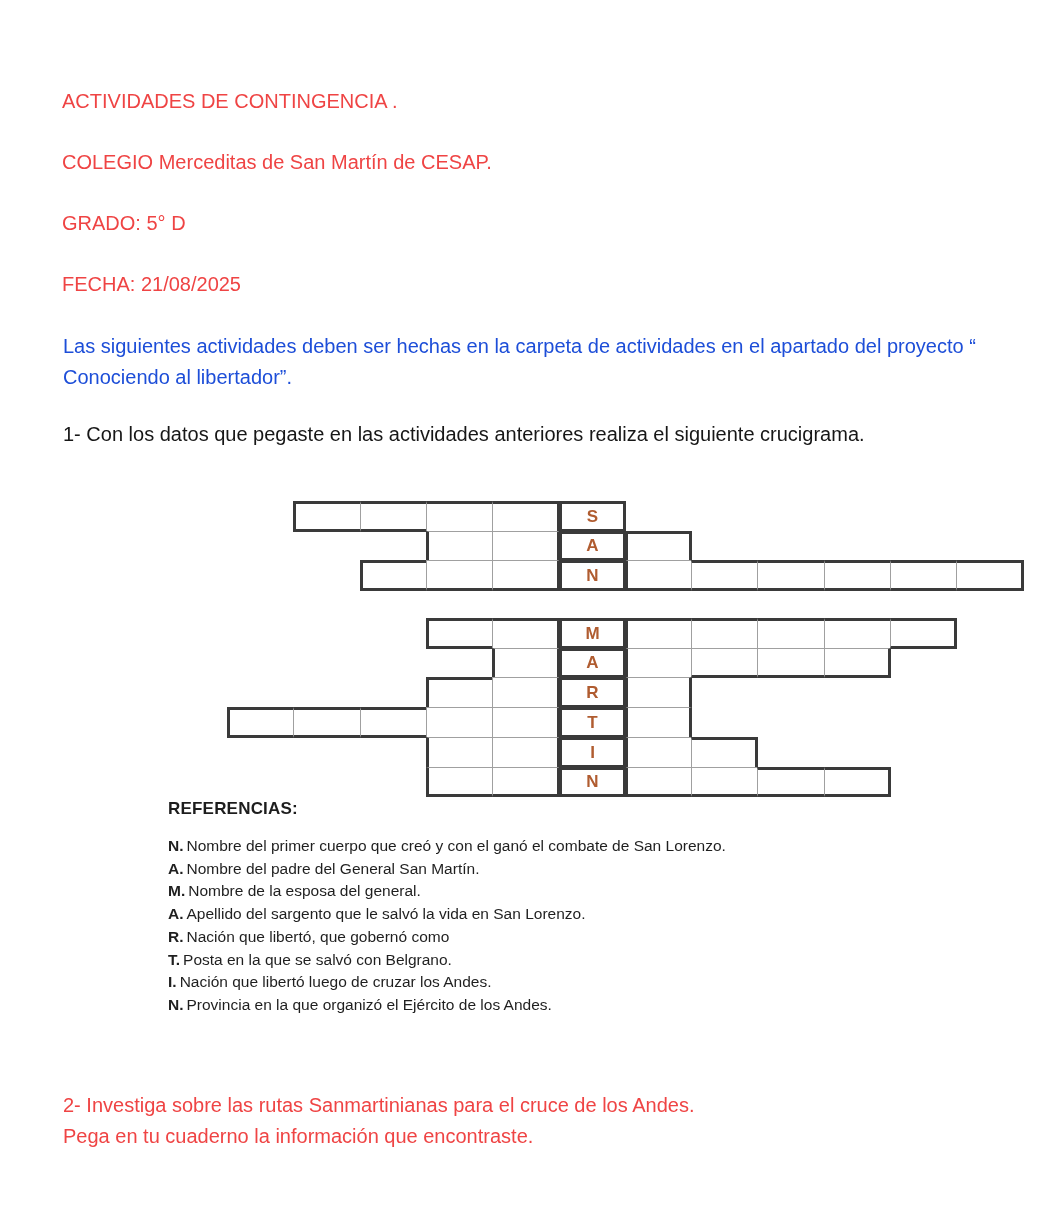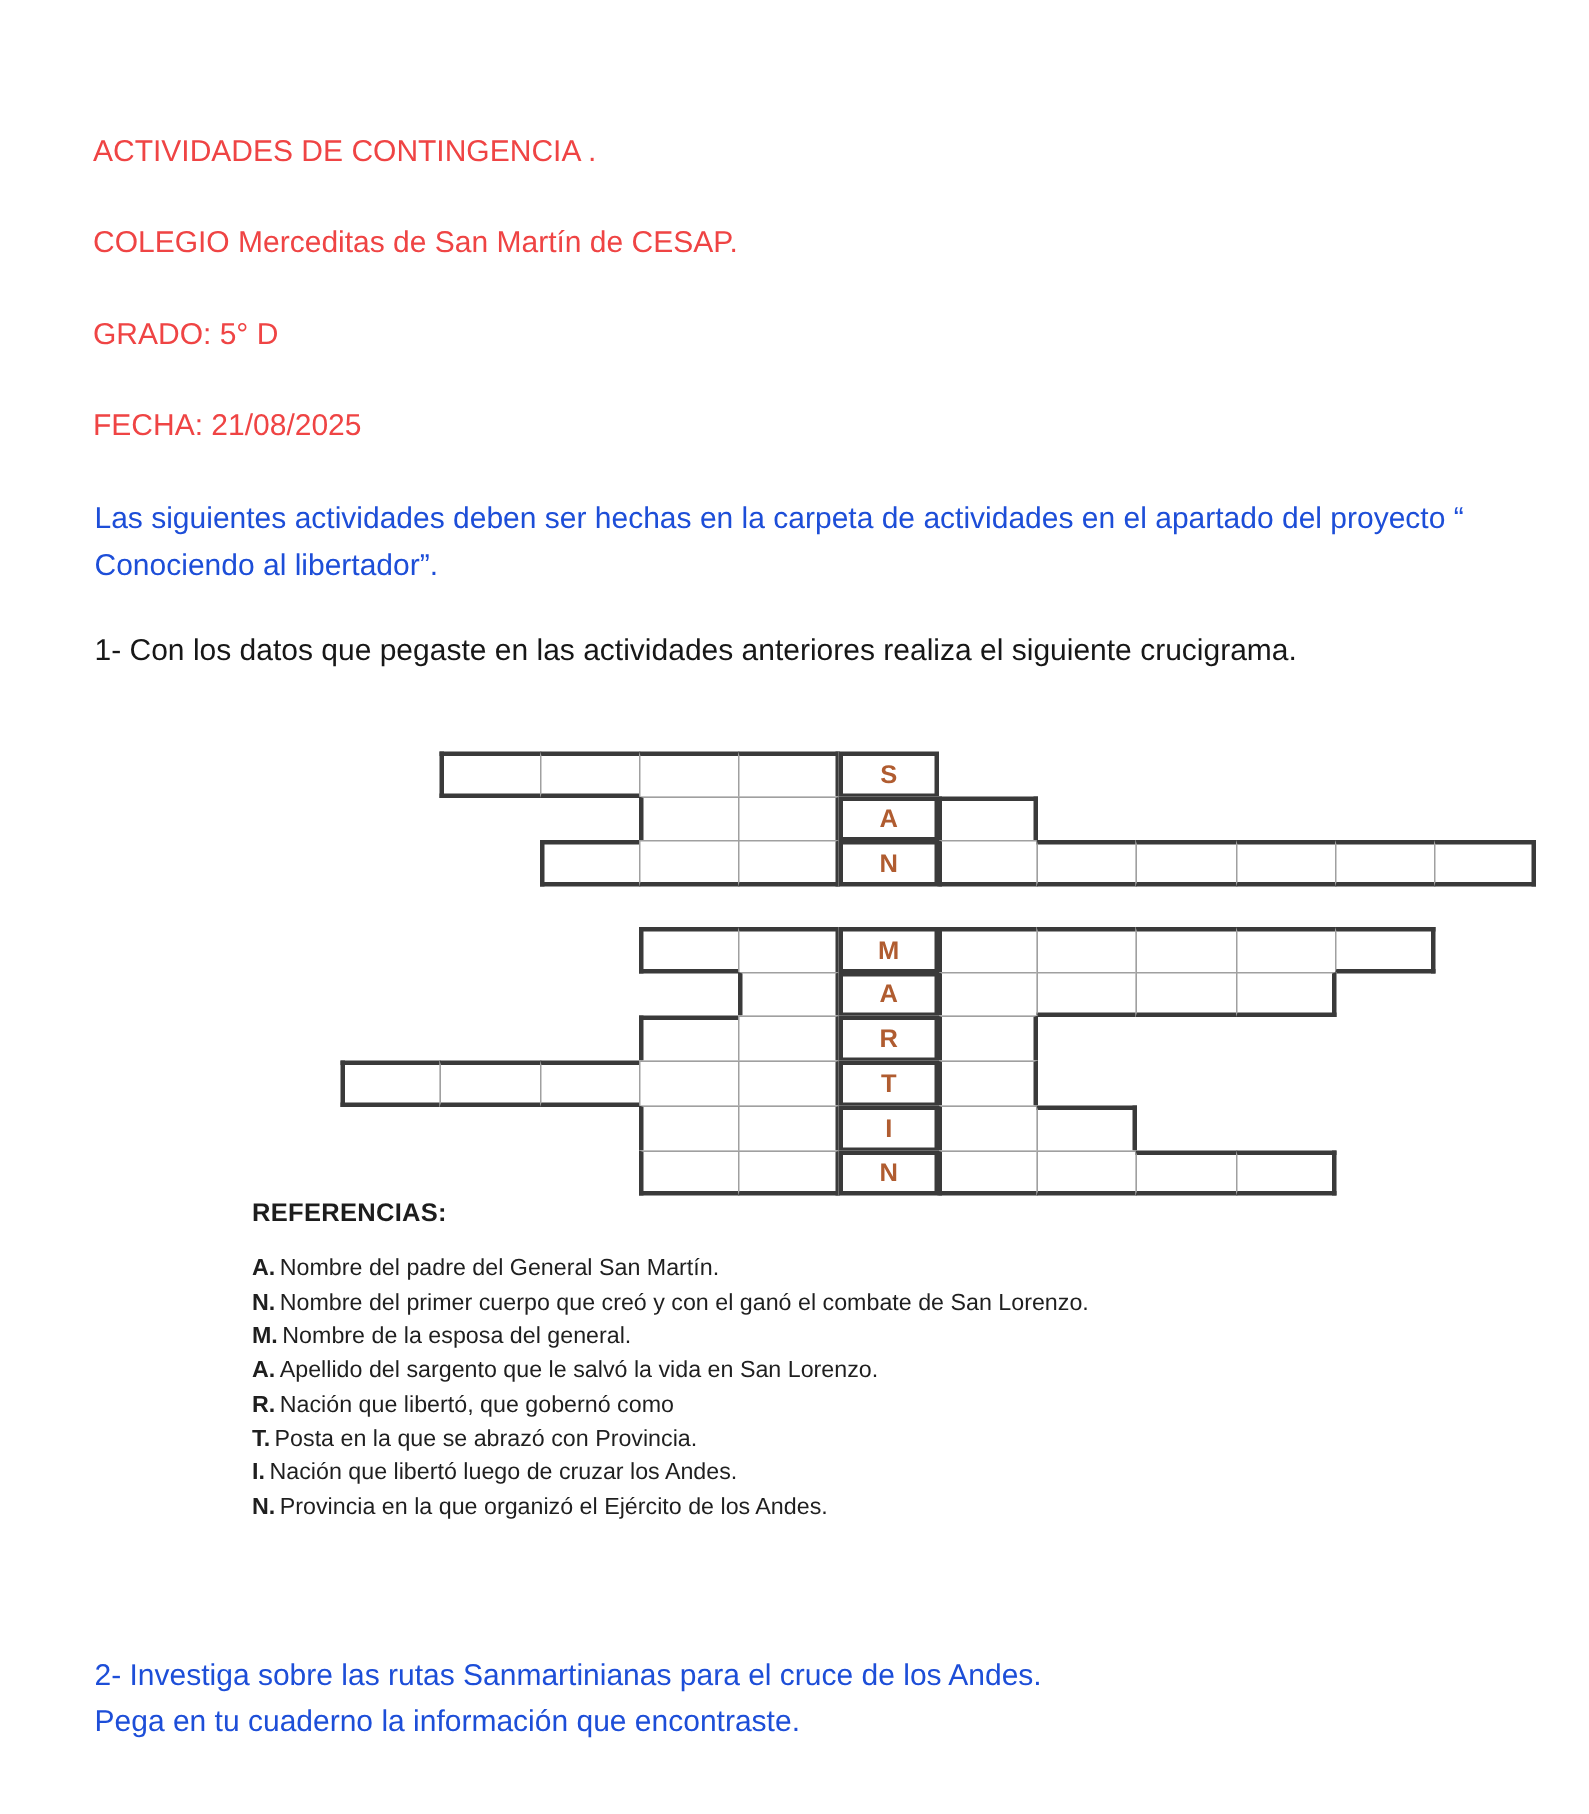--- a/index.html
+++ b/index.html
@@ -75,22 +75,21 @@
   }
   .ref-item { line-height: 22.7px; white-space: nowrap; }
   .ref-item b { margin-right: 3px; }
   .task2 {
     position: absolute;
     left: 63px;
     top: 1090px;
     width: 960px;
     font-size: 20px;
     line-height: 31px;
-    color: #1d4ed8;
-    margin-top: 12px;
+    color: #ef4444;
   }
 </style>
 </head>
 <body>
 
 <div class="page">
 
   <div class="heading" style="top:90px">ACTIVIDADES DE CONTINGENCIA .</div>
   <div class="heading" style="top:151px">COLEGIO Merceditas de San Martín de CESAP.</div>
   <div class="heading" style="top:212px">GRADO: 5° D</div>
@@ -154,26 +153,26 @@
       <div class="cw-cell letter" style="left: 332px; top: 266px; width: 67px; height: 30px; border: 3px solid rgb(58, 58, 58); color: rgb(176, 92, 48);">N</div>
       <div class="cw-cell" style="left: 398px; top: 266px; width: 67px; height: 30px; border-width: 1px 1px 3px 3px; border-style: solid; border-color: rgb(160, 160, 160) rgb(160, 160, 160) rgb(58, 58, 58) rgb(58, 58, 58);"></div>
       <div class="cw-cell" style="left: 464px; top: 266px; width: 67px; height: 30px; border-width: 1px 1px 3px; border-style: solid; border-color: rgb(160, 160, 160) rgb(160, 160, 160) rgb(58, 58, 58);"></div>
       <div class="cw-cell" style="left: 530px; top: 266px; width: 68px; height: 30px; border-width: 3px 1px; border-style: solid; border-color: rgb(58, 58, 58) rgb(160, 160, 160);"></div>
       <div class="cw-cell" style="left: 597px; top: 266px; width: 67px; height: 30px; border-width: 3px 3px 3px 1px; border-style: solid; border-color: rgb(58, 58, 58) rgb(58, 58, 58) rgb(58, 58, 58) rgb(160, 160, 160);"></div>
     </div>
 
   <div class="ref-title">REFERENCIAS:</div>
 
   <div class="ref-list">
+    <div class="ref-item"><b>N.</b><span>Nombre del primer cuerpo que creó y con el ganó el combate de San Lorenzo.</span></div>
     <div class="ref-item"><b>A.</b><span>Nombre del padre del General San Martín.</span></div>
-    <div class="ref-item"><b>N.</b><span>Nombre del primer cuerpo que creó y con el ganó el combate de San Lorenzo.</span></div>
     <div class="ref-item"><b>M.</b><span>Nombre de la esposa del general.</span></div>
     <div class="ref-item"><b>A.</b><span>Apellido del sargento que le salvó la vida en San Lorenzo.</span></div>
     <div class="ref-item"><b>R.</b><span>Nación que libertó, que gobernó como</span></div>
-    <div class="ref-item"><b>T.</b><span>Posta en la que se abrazó con Provincia.</span></div>
+    <div class="ref-item"><b>T.</b><span>Posta en la que se salvó con Belgrano.</span></div>
     <div class="ref-item"><b>I.</b><span>Nación que libertó luego de cruzar los Andes.</span></div>
     <div class="ref-item"><b>N.</b><span>Provincia en la que organizó el Ejército de los Andes.</span></div>
   </div>
 
   <div class="task2">
     <div>2- Investiga sobre las rutas Sanmartinianas para el cruce de los Andes.</div>
     <div>Pega en tu cuaderno la información que encontraste.</div>
   </div>
 
 </div>

